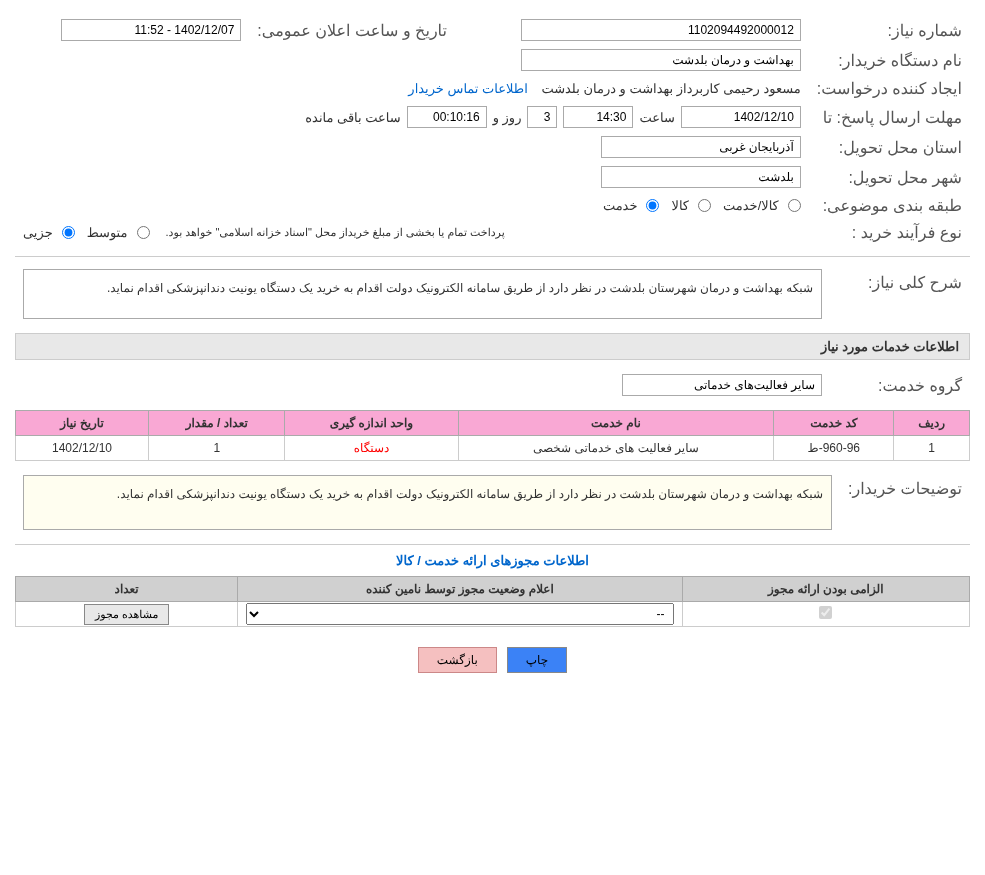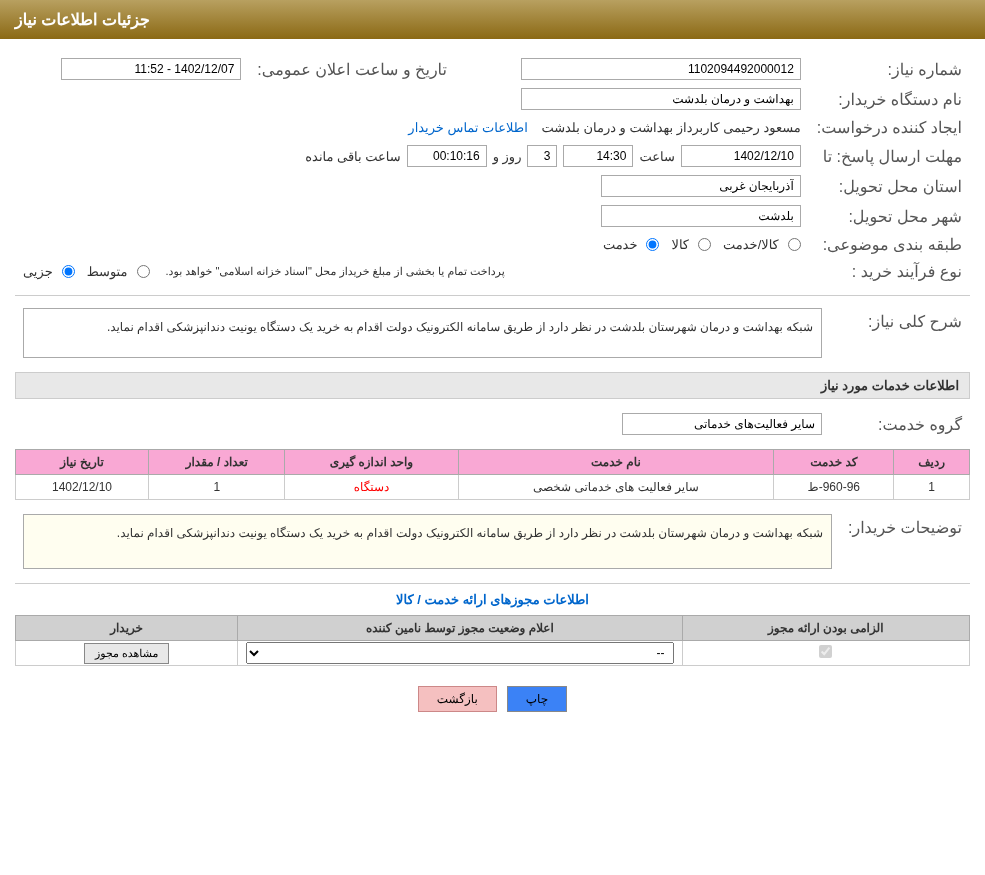--- a/index.html
+++ b/index.html
@@ -179,23 +179,20 @@
     }
     .watermark {
       position: relative;
     }
   </style>
 </head>
 <body>
 
 <div class="page-container watermark">
 
-  <div class="header-bar">
-    <span>جزئیات اطلاعات نیاز</span>
-  </div>
 
   <div class="content-area">
 
     <table class="form-table">
       <tbody>
           <tr>
         <td class="label-cell">شماره نیاز:</td>
         <td class="value-cell">
           <input class="input-box input-wide" type="text" readonly="" value="1102094492000012" style="">
         </td>
@@ -347,21 +344,21 @@
 
     <div style="text-align:center; margin: 8px 0;">
       <a class="section-link">اطلاعات مجوزهای ارائه خدمت / کالا</a>
     </div>
 
     <table class="permissions-table">
       <thead>
         <tr>
           <th>الزامی بودن ارائه مجوز</th>
           <th>اعلام وضعیت مجوز توسط نامین کننده</th>
-          <th>خریدار</th>
+          <th>تعداد</th>
         </tr>
       </thead>
       <tbody>
         <tr>
           <td class="checkbox-cell">
             <input type="checkbox" checked="" disabled="" style="">
           </td>
           <td>
             <select class="select-small">
               <option>--</option>

